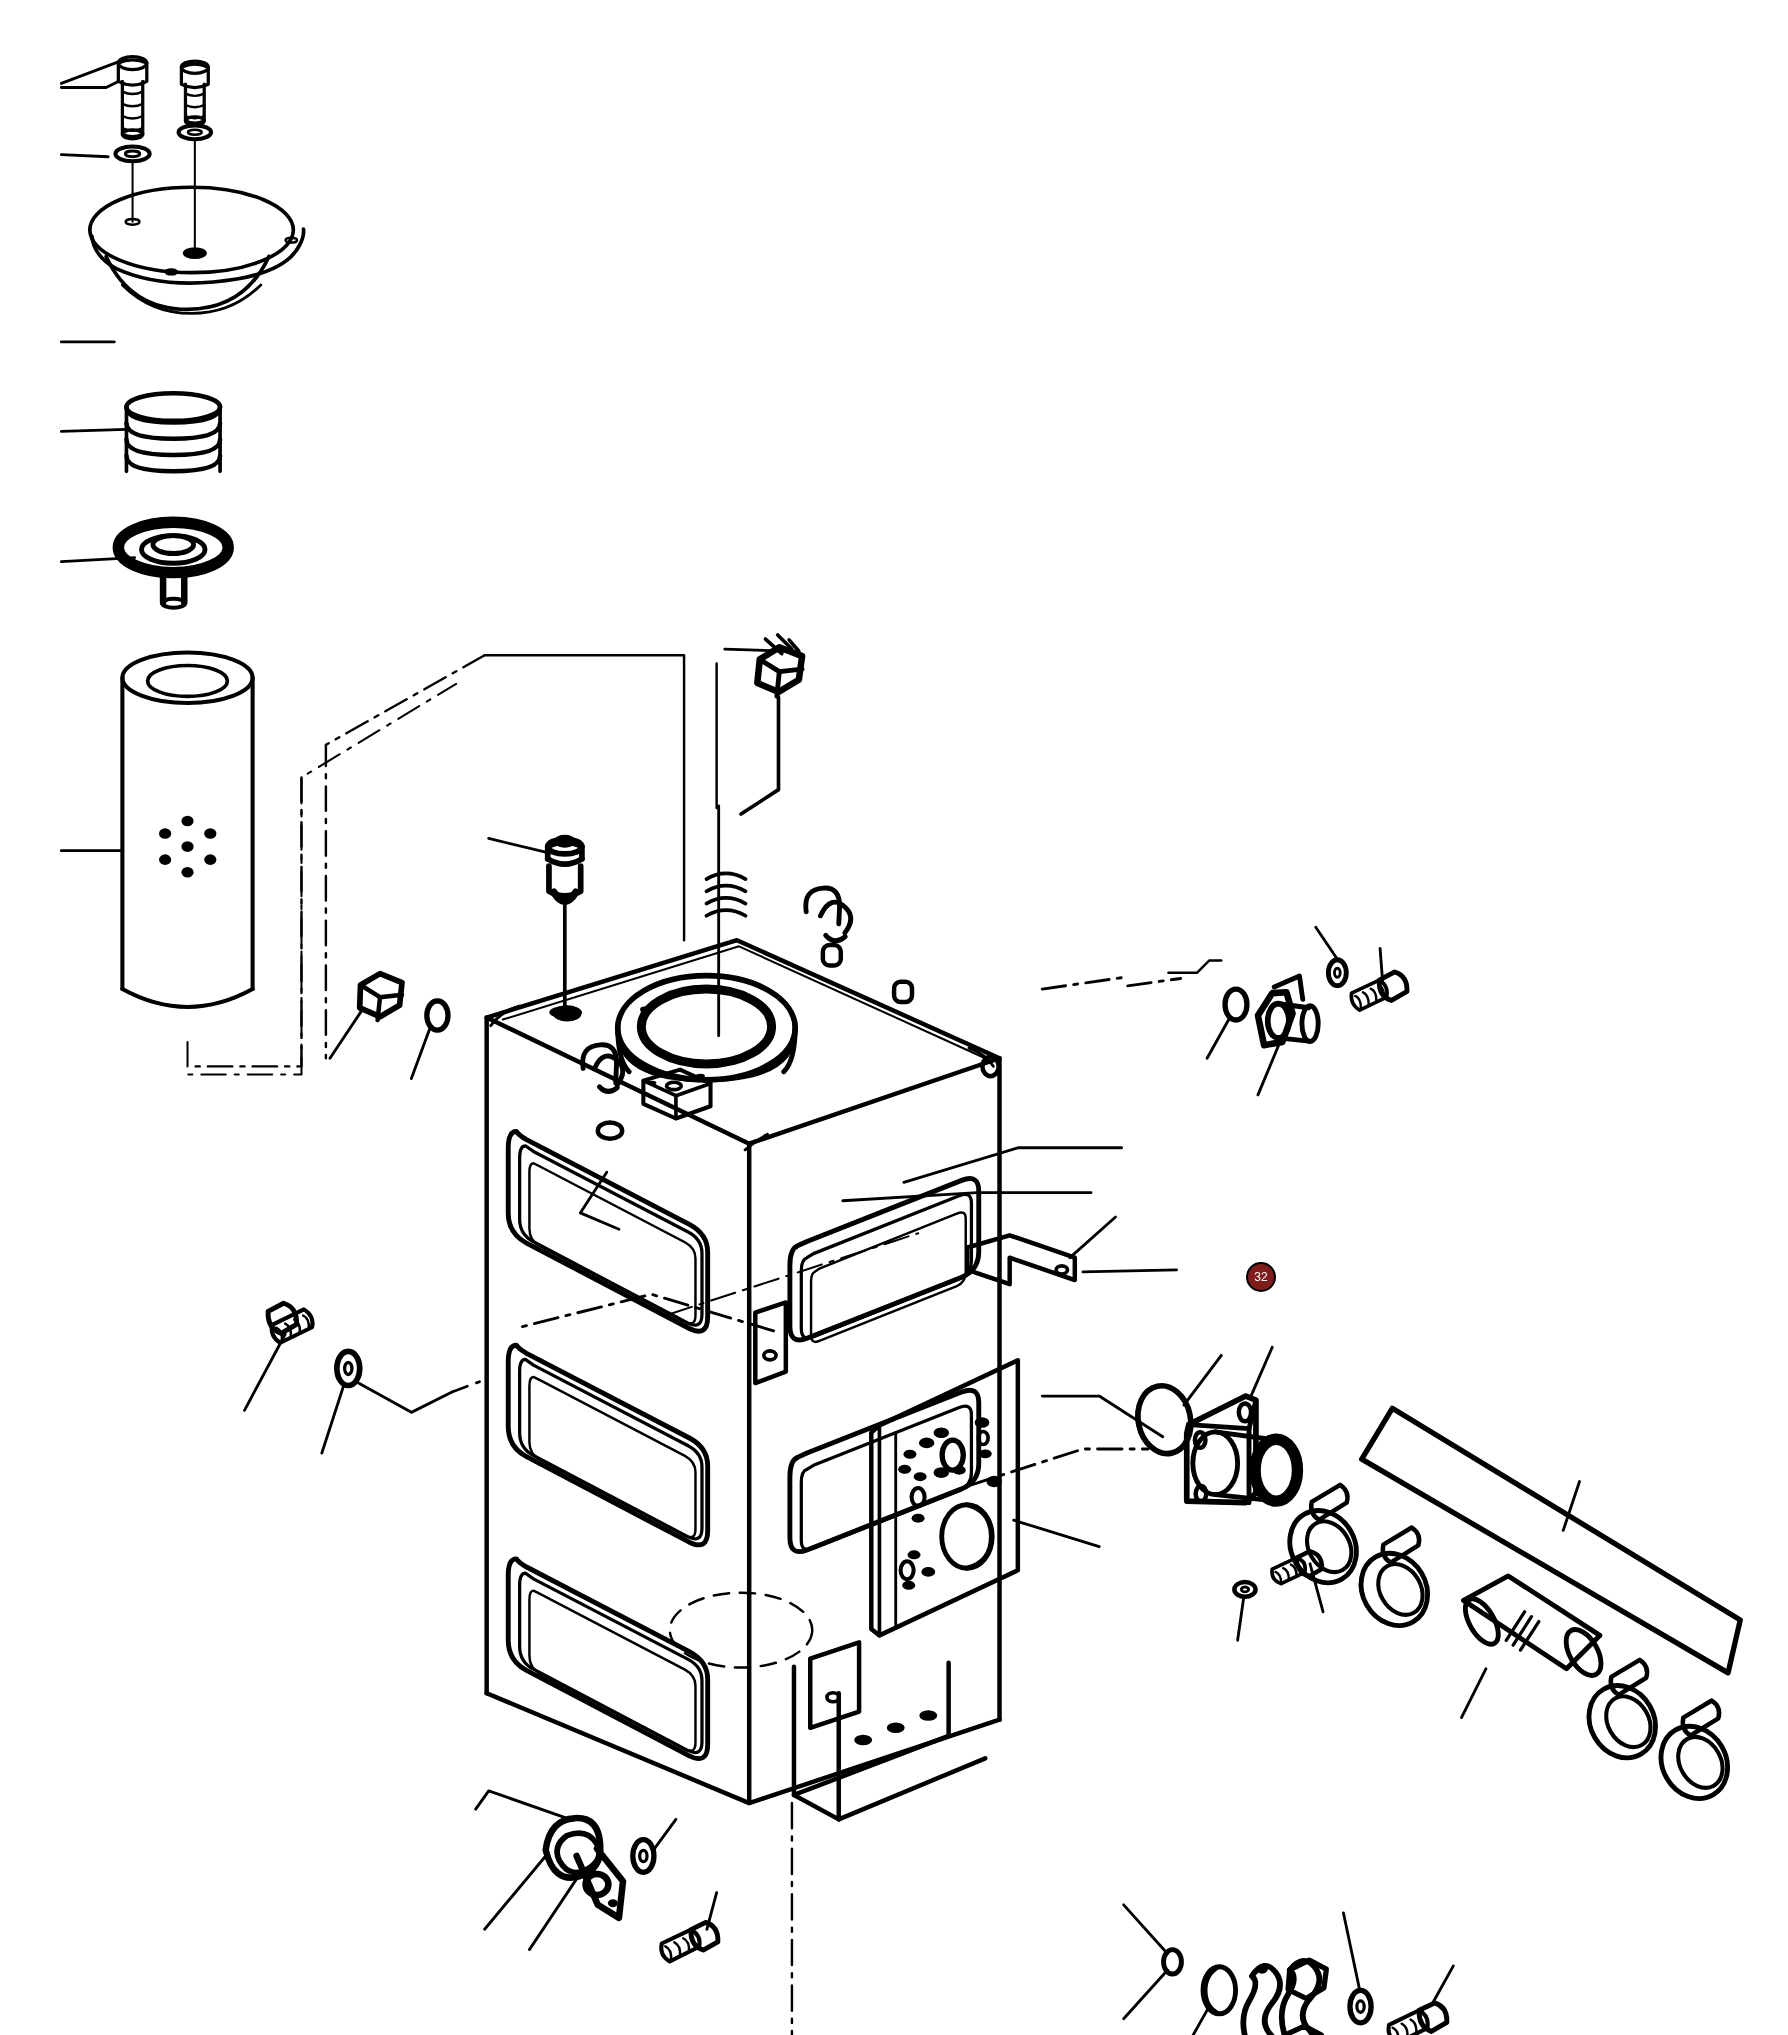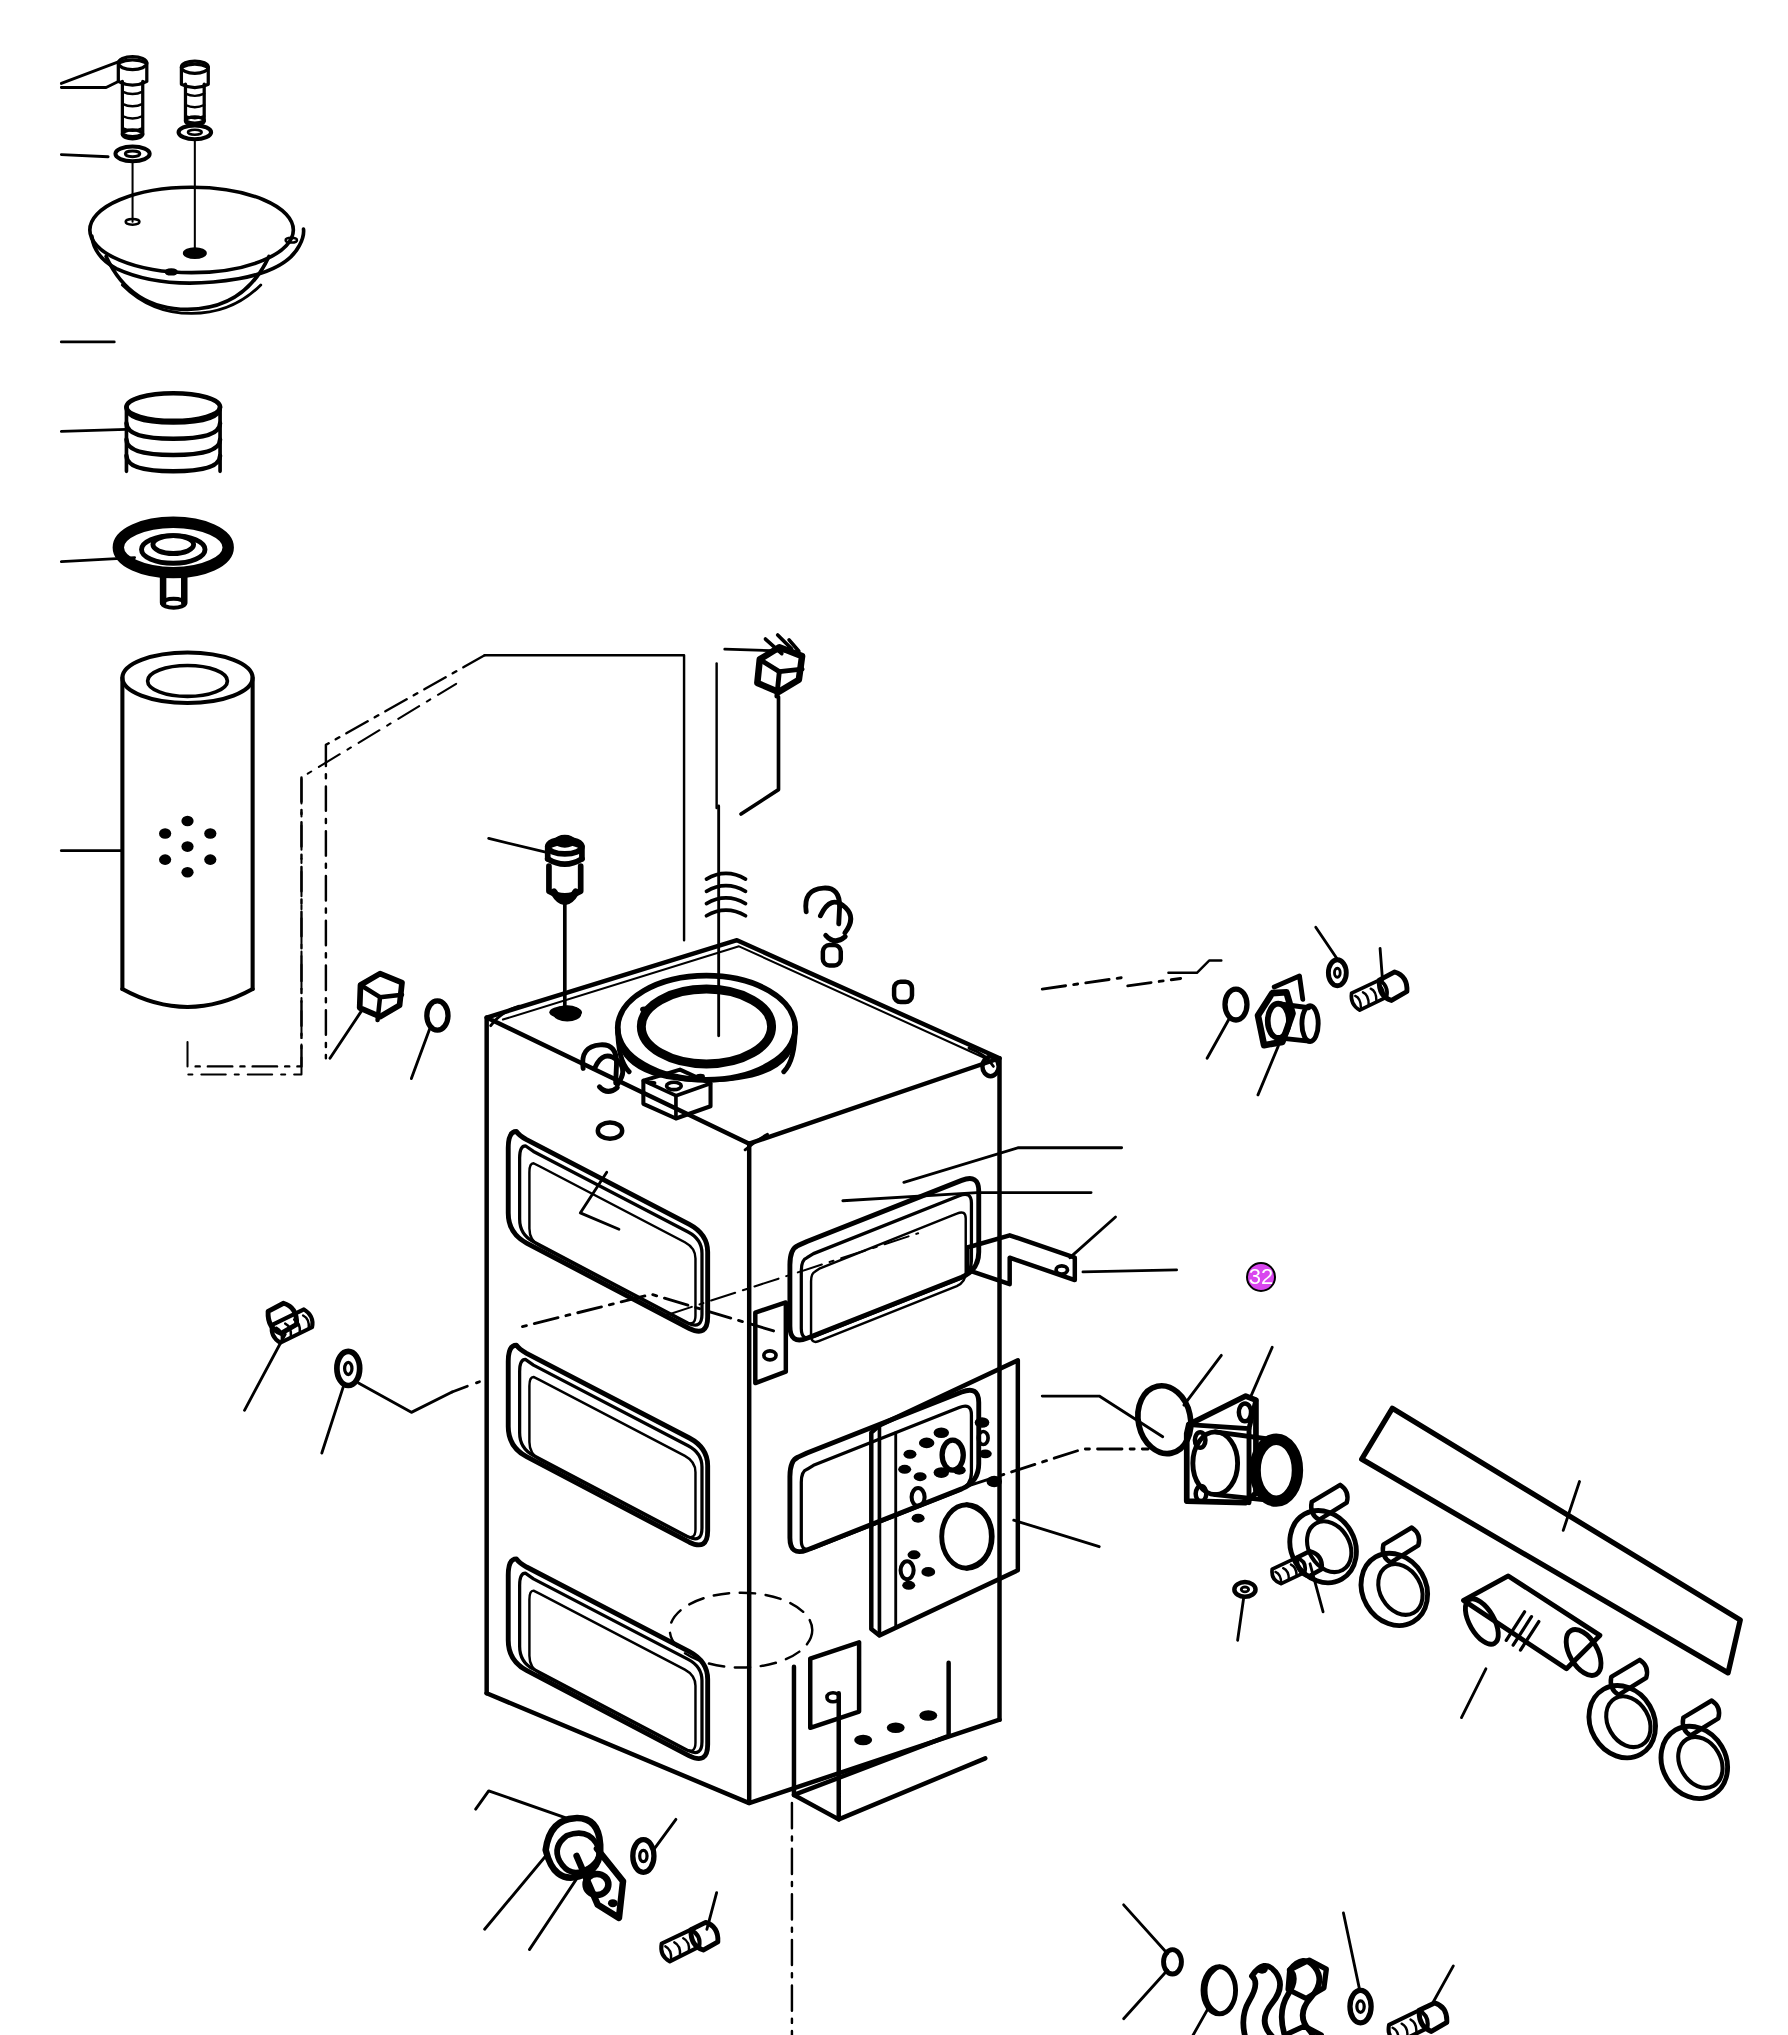--- a/index.html
+++ b/index.html
@@ -624,16 +624,16 @@
         <path d="M1190 1610 L 1680 1610 L 1680 2310"></path>
         <path d="M740 1910 L 740 2620 L 470 2620" stroke-dasharray="60 20 10 20"></path>
         <path d="M1190 1610 L 800 1830 L 800 2600" stroke-dasharray="60 20 10 20"></path>
         <path d="M1760 1985 L 1760 1630"></path>
         <path d="M2870 2390 L 2940 2390 L 2970 2360 L 3000 2360"></path>
       </g>
 
     </g>
   </svg>
 
-  <div class="callout-badge" style="left:1246px; top:1262px; width:30px; height:30px; background:#d946ef; border:2.4px solid #000000; color:#ffffff; font-size:22px;">32</div>
+  <div class="callout-badge" style="left:1246px; top:1262px; width:30px; height:30px; background:#7f1d1d; border:2.4px solid #000000; color:#ffffff; font-size:12px;">32</div>
 
 </div>
 
 
 </body></html>

